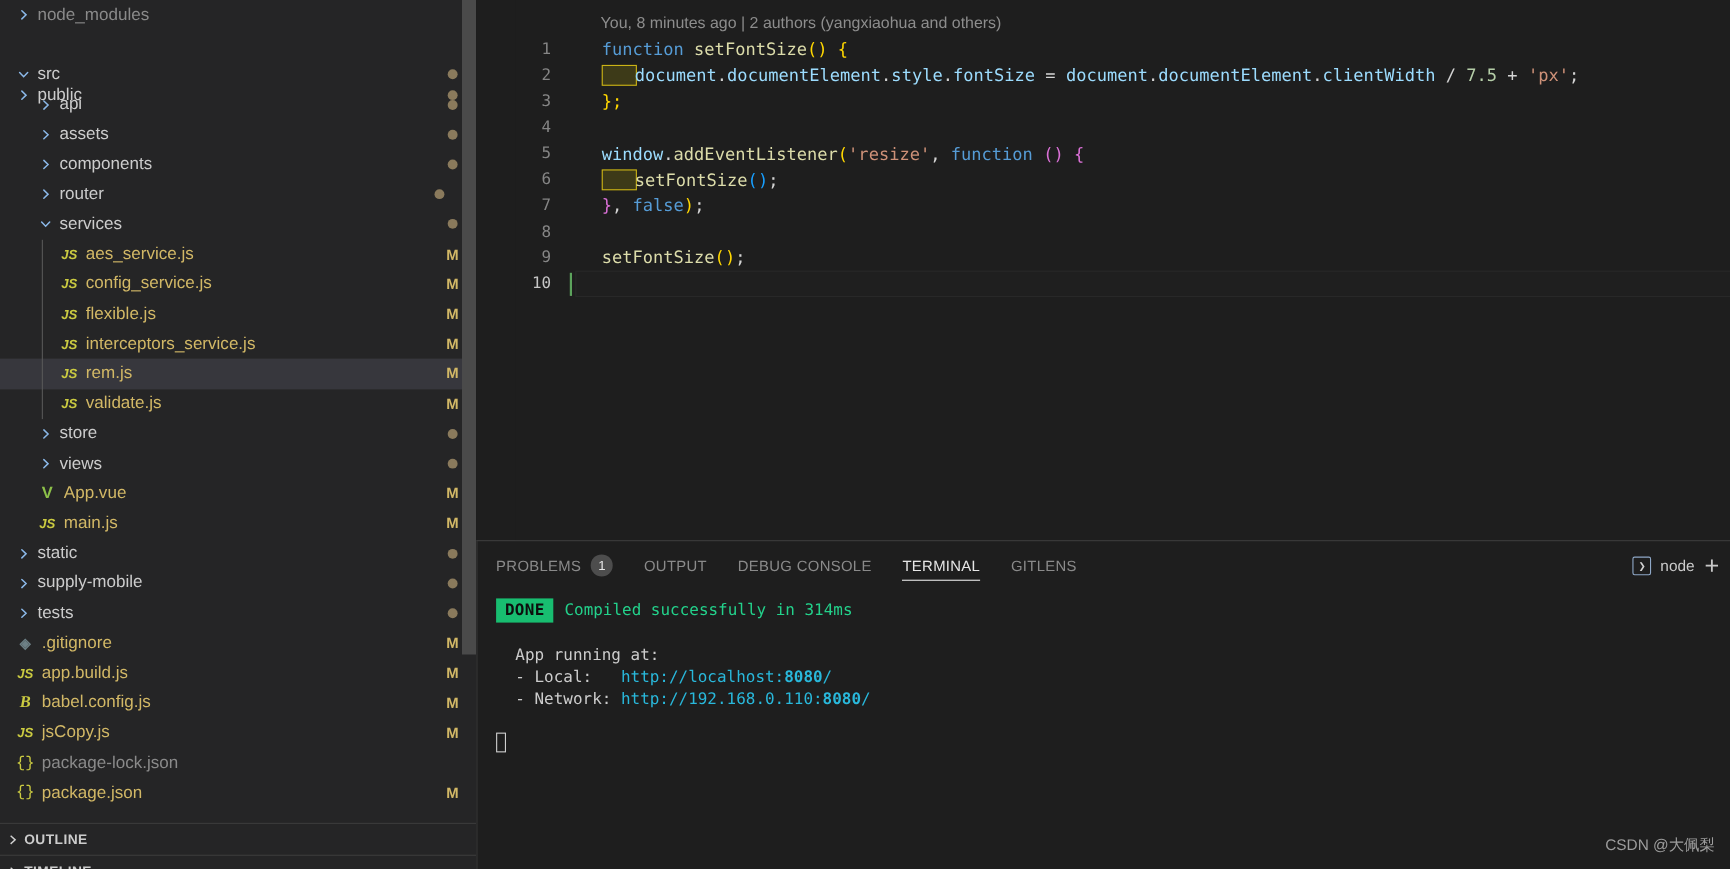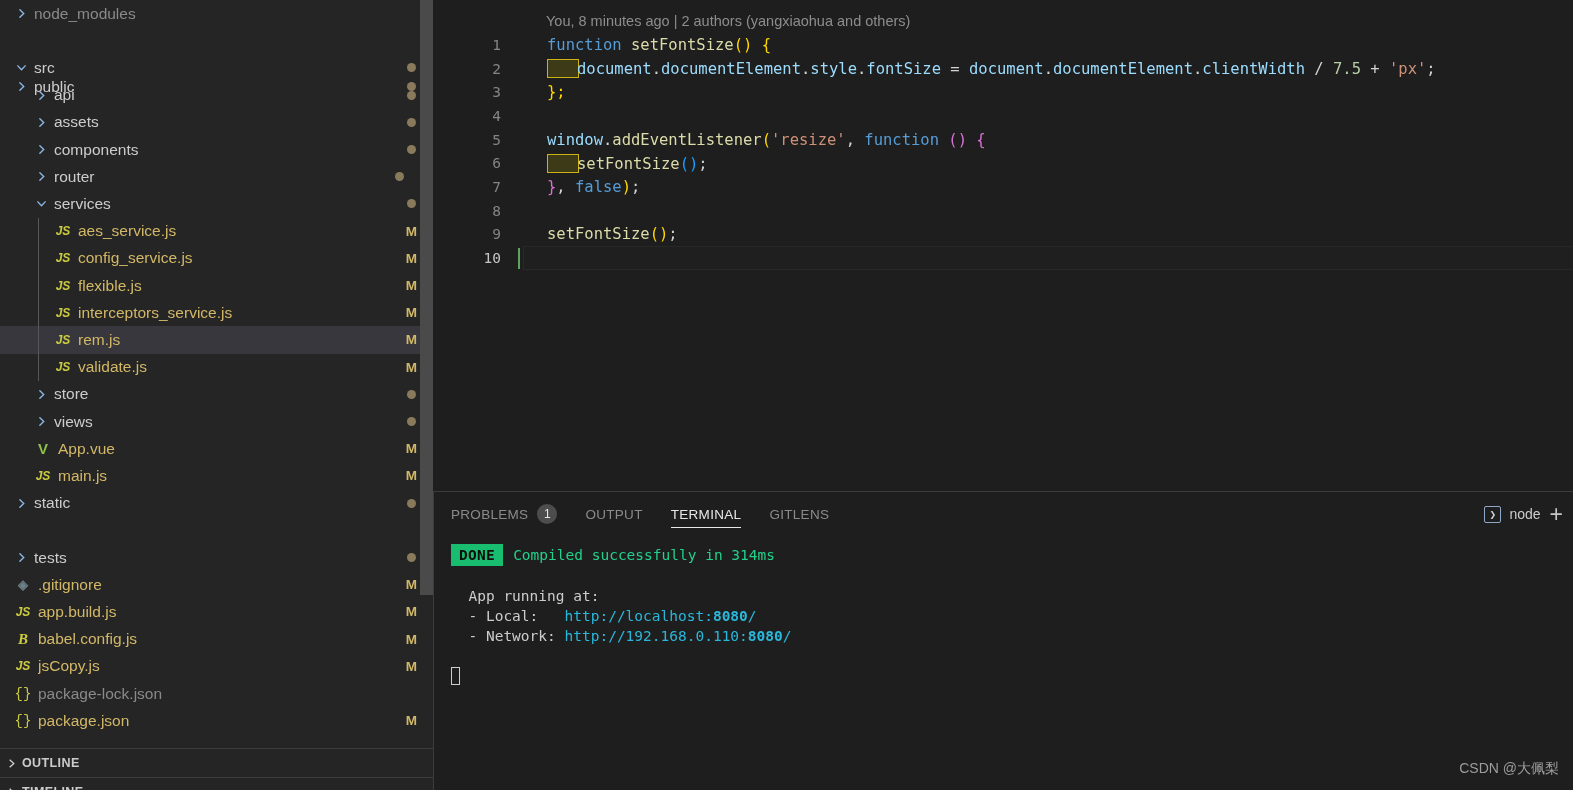--- a/index.html
+++ b/index.html
@@ -539,20 +539,31 @@
           <span class="badge-m">M</span>
         </div>
         <div class="tree-row" style="top: 489.6px; position: absolute; left: 0px; width: 433px;">
           <div style="width: 12px; flex: 0 0 12px;"></div>
           <span class="twisty">
             <svg width="11" height="11" viewBox="0 0 12 12">
               <path d="M4.2 2 L8.4 6 L4.2 10" stroke="#8bb8e8" stroke-width="1.5" fill="none" stroke-linecap="round"></path>
             </svg>
           </span>
           <span class="tree-label folder">static</span>
+          <span class="spacer"></span>
+          <span class="dot"></span>
+        </div>
+        <div class="tree-row" style="top: 516.8px; position: absolute; left: 0px; width: 433px;">
+          <div style="width: 12px; flex: 0 0 12px;"></div>
+          <span class="twisty">
+            <svg width="11" height="11" viewBox="0 0 12 12">
+              <path d="M4.2 2 L8.4 6 L4.2 10" stroke="#8bb8e8" stroke-width="1.5" fill="none" stroke-linecap="round"></path>
+            </svg>
+          </span>
+          <span class="tree-label folder">supply-mobile</span>
           <span class="spacer"></span>
           <span class="dot"></span>
         </div>
         <div class="tree-row" style="top: 544px; position: absolute; left: 0px; width: 433px;">
           <div style="width: 12px; flex: 0 0 12px;"></div>
           <span class="twisty">
             <svg width="11" height="11" viewBox="0 0 12 12">
               <path d="M4.2 2 L8.4 6 L4.2 10" stroke="#8bb8e8" stroke-width="1.5" fill="none" stroke-linecap="round"></path>
             </svg>
           </span>
@@ -698,20 +709,23 @@
     <div class="panel">
       <div class="panel-header">
 
         <div class="panel-tab">
           <span>PROBLEMS</span>
           <span class="tab-badge">1</span>
         </div>
         <div class="panel-tab">
           <span>OUTPUT</span>
         </div>
+        <div class="panel-tab">
+          <span>DEBUG CONSOLE</span>
+        </div>
         <div class="panel-tab active">
           <span>TERMINAL</span>
         </div>
         <div class="panel-tab">
           <span>GITLENS</span>
         </div>
 
         <div class="panel-actions">
           <div class="term-chip">
             <span class="sqicon">❯</span>

